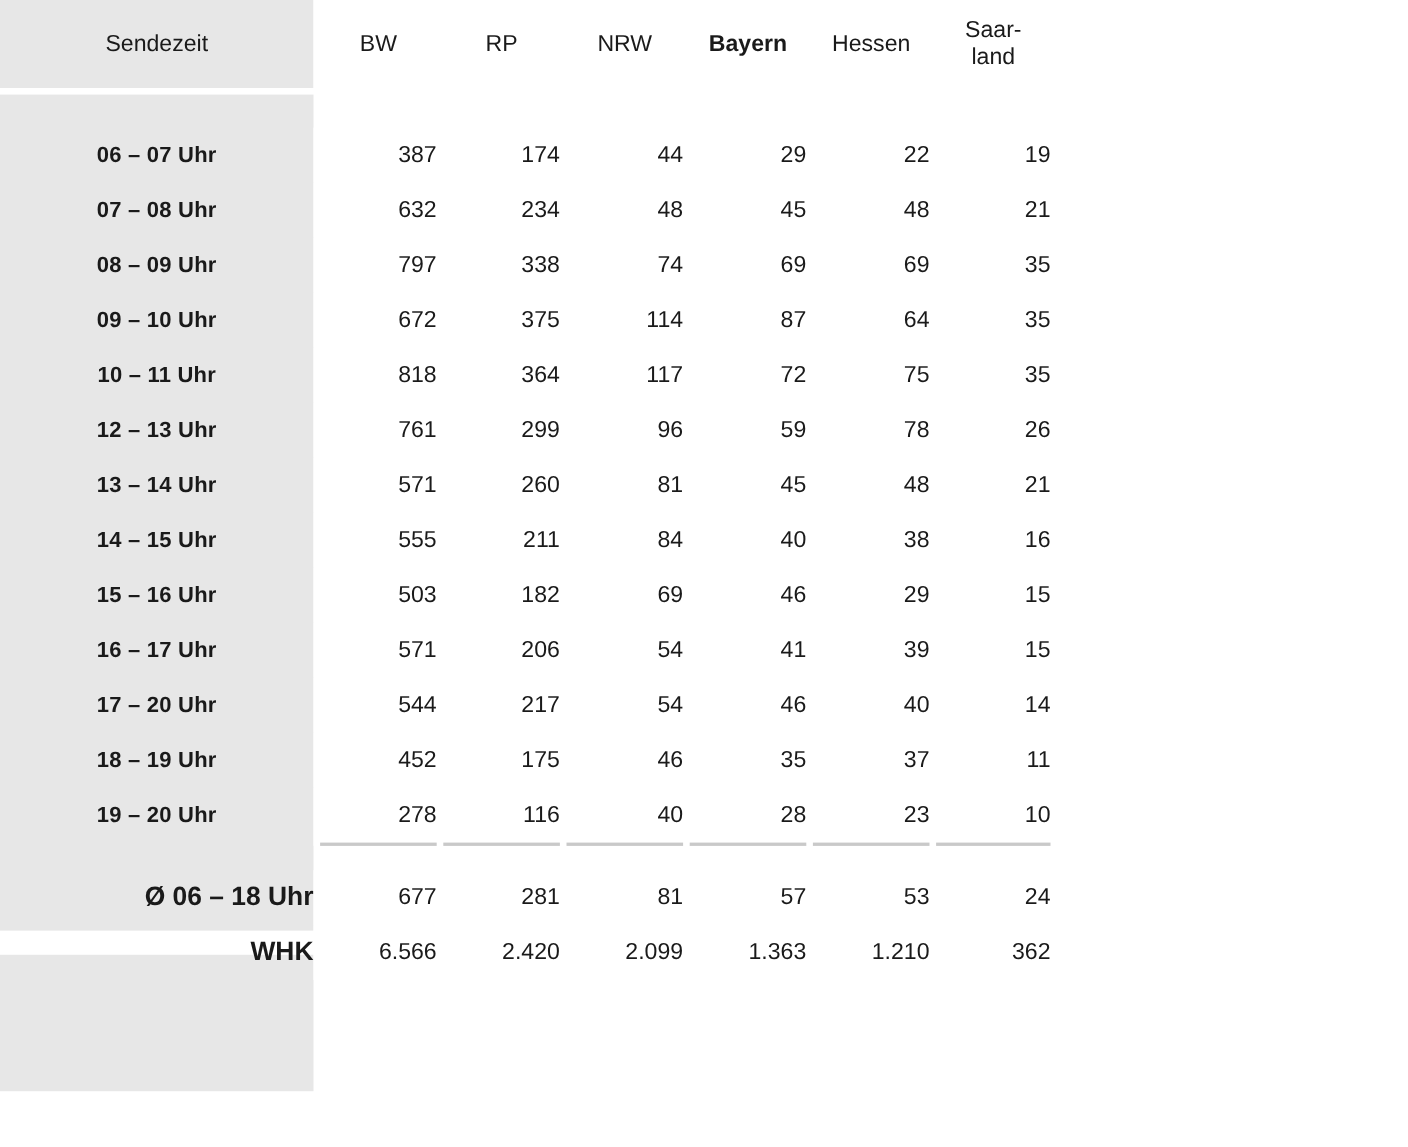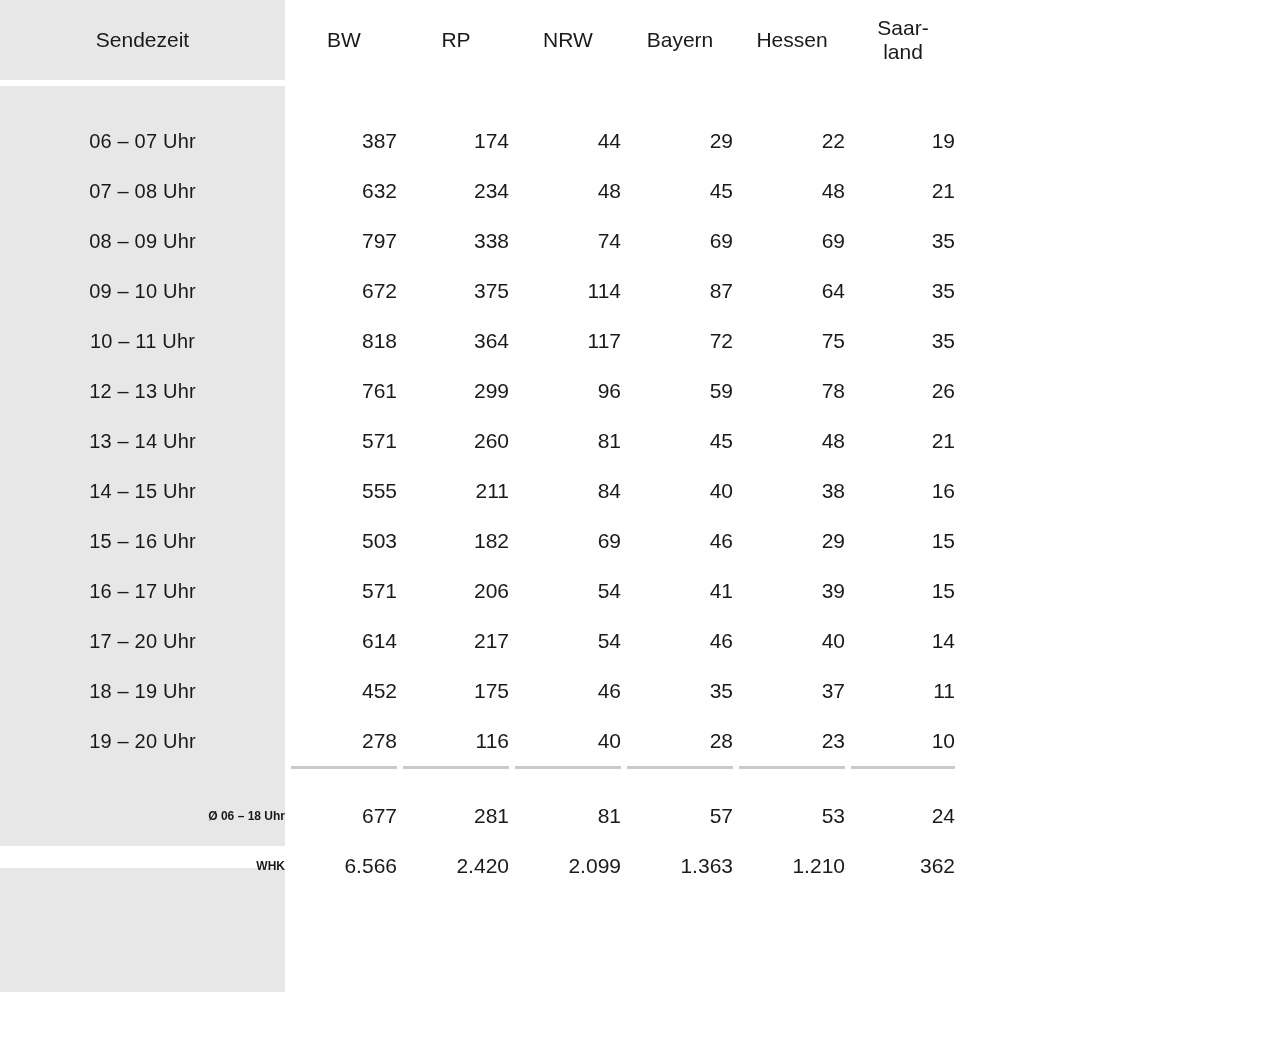--- a/index.html
+++ b/index.html
@@ -78,33 +78,33 @@
     vertical-align: middle;
   }
   th.colhead {
     background: #e7e7e7;
     border-left: 6px solid #ffffff;
     vertical-align: middle;
   }
   th.c-bw     { width: 106px; }
   th.c-rp     { width: 106px; }
   th.c-nrw    { width: 106px; }
-  th.c-bayern { width: 106px; }
+  th.c-bayern { width: 106px; font-weight: bold; }
   th.c-hessen { width: 106px; }
   th.c-saar   { width: 104px; }
 
   
   tr.gap td { height: 36px; }
 
   tbody tr.data-row td { height: 50px; }
 
   td.rowhead {
     width: 285px;
     text-align: center;
-    font-weight: normal;
+    font-weight: bold;
     font-size: 20px;
     letter-spacing: 0.2px;
   }
   td.num {
     text-align: right;
     padding-right: 18px;
     font-size: 21px;
     border-left: 6px solid #ffffff;
   }
 
@@ -118,21 +118,21 @@
   tr.sep td.rowhead {
     border-top: none;
   }
 
   tr.summary td { height: 50px; }
   td.rowhead-right {
     width: 285px;
     text-align: right;
     padding-right: 30px;
     font-weight: bold;
-    font-size: 12px;
+    font-size: 24px;
   }
   .nowrap { white-space: nowrap; }
 </style>
 </head>
 <body>
 
 <div class="sheet">
 
   <div class="row-head-band-top"></div>
   <div class="row-head-band-body"></div>
@@ -243,21 +243,21 @@
           <td class="rowhead">16 – 17 Uhr</td>
           <td class="num">571</td>
           <td class="num">206</td>
           <td class="num">54</td>
           <td class="num">41</td>
           <td class="num">39</td>
           <td class="num">15</td>
         </tr>
         <tr class="data-row">
           <td class="rowhead">17 – 20 Uhr</td>
-          <td class="num">614</td>
+          <td class="num">544</td>
           <td class="num">217</td>
           <td class="num">54</td>
           <td class="num">46</td>
           <td class="num">40</td>
           <td class="num">14</td>
         </tr>
         <tr class="data-row">
           <td class="rowhead">18 – 19 Uhr</td>
           <td class="num">452</td>
           <td class="num">175</td>

